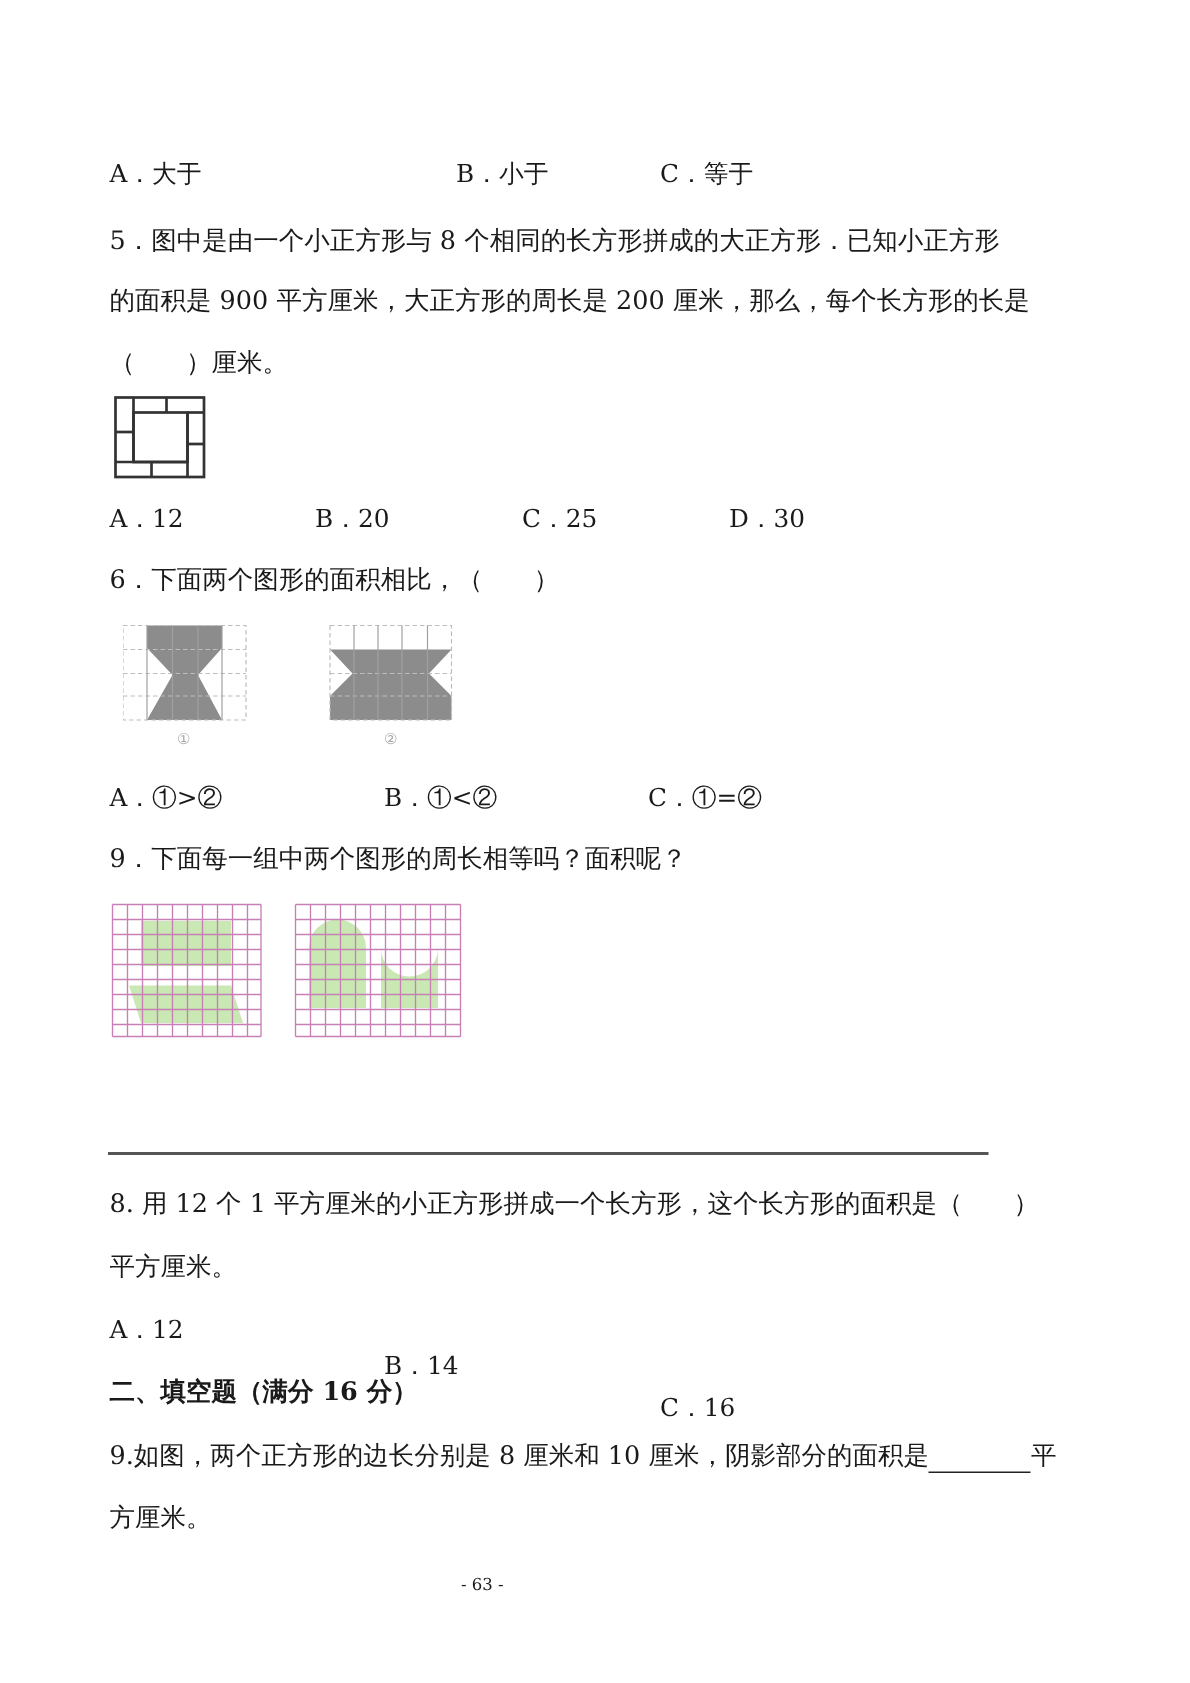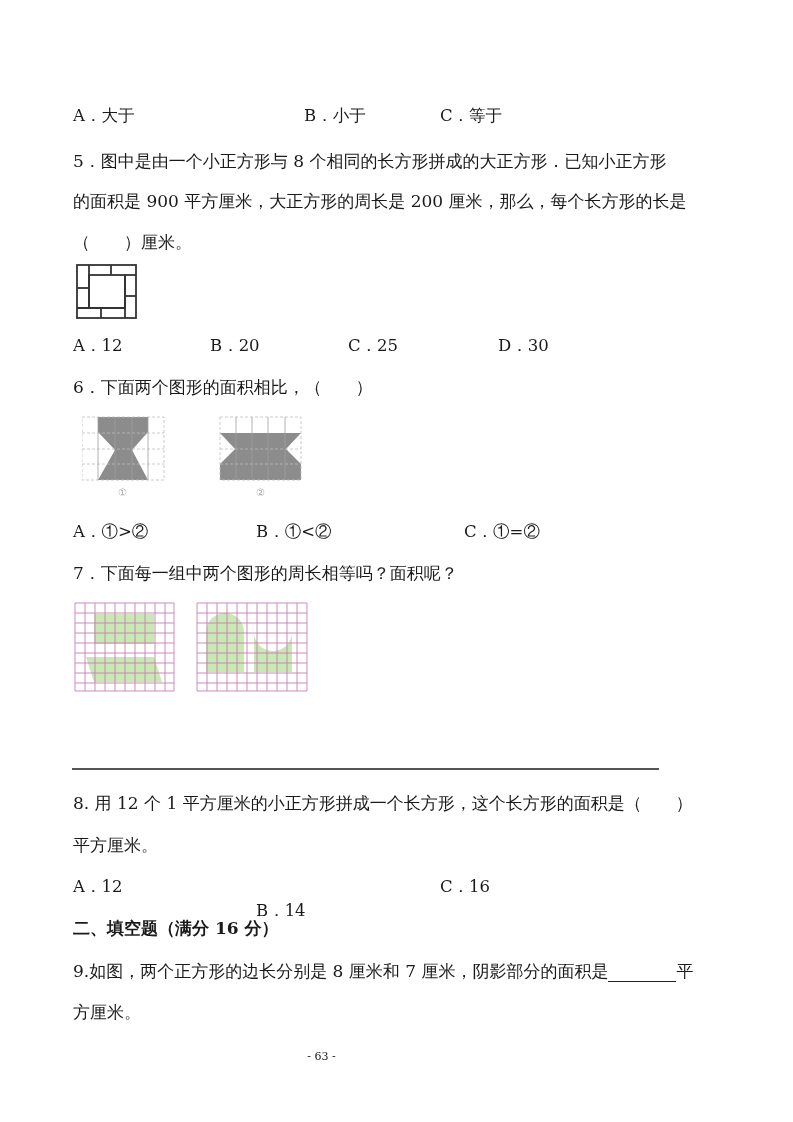--- a/index.html
+++ b/index.html
@@ -36,21 +36,21 @@
     <line x1="49" y1="32" x2="60" y2="32"></line>
     <line x1="1" y1="24" x2="13" y2="24"></line>
     <line x1="1" y1="44" x2="49" y2="44"></line>
     <line x1="25" y1="44" x2="25" y2="54"></line>
   </g>
 </svg>
 
 <div class="opt" style="left:73px; top:335px;">A．12</div>
 <div class="opt" style="left:210px; top:335px;">B．20</div>
 <div class="opt" style="left:348px; top:335px;text-align:right;">C．25</div>
-<div class="opt" style="left:486px; top:335px;margin-left:12px;">D．30</div>
+<div class="opt" style="left:486px; top:335px;">D．30</div>
 
 <div class="line" style="top:376px;">6．下面两个图形的面积相比，（　　）</div>
 
 <svg class="fig" style="left:82px; top:416px;" width="90" height="68" viewBox="0 0 90 68">
   <polygon points="16,1 66,1 66,16 50,34 66,64 16,64 33,34 16,16" fill="#8c8c8c"></polygon>
   <g stroke="#bdbdbd" stroke-width="0.8" stroke-dasharray="3,2" fill="none">
     <rect x="0" y="1" width="82" height="63"></rect>
     <line x1="0" y1="17" x2="82" y2="17"></line>
     <line x1="0" y1="33" x2="82" y2="33"></line>
     <line x1="0" y1="48" x2="82" y2="48"></line>
@@ -75,23 +75,23 @@
     <line x1="17" y1="1" x2="17" y2="64"></line>
     <line x1="33" y1="1" x2="33" y2="64"></line>
     <line x1="49" y1="1" x2="49" y2="64"></line>
     <line x1="66" y1="1" x2="66" y2="64"></line>
   </g>
 </svg>
 <div class="circ-label" style="left:256px; top:487px;">②</div>
 
 <div class="opt" style="left:73px; top:521px;">A．①&gt;②</div>
 <div class="opt" style="left:256px; top:521px;">B．①&lt;②</div>
-<div class="opt" style="left:464px; top:521px;">C．①=②</div>
+<div class="opt" style="left:432px; top:521px;">C．①=②</div>
 
-<div class="line" style="top:562px;">7．下面每一组中两个图形的周长相等吗？面积呢？</div>
+<div class="line" style="top:562px;">9．下面每一组中两个图形的周长相等吗？面积呢？</div>
 
 <svg class="fig" style="left:74px; top:602px;" width="101" height="90" viewBox="0 0 101 90">
   <rect x="20" y="12" width="60" height="30" fill="#c9e8b4"></rect>
   <polygon points="12,55 80,55 88,80 20,80" fill="#c9e8b4"></polygon>
   <g stroke="#c77fb5" stroke-width="0.9">
     <line x1="1" y1="1" x2="1" y2="89"></line>
       <line x1="11" y1="1" x2="11" y2="89"></line>
     <line x1="21" y1="1" x2="21" y2="89"></line>
       <line x1="31" y1="1" x2="31" y2="89"></line>
     <line x1="41" y1="1" x2="41" y2="89"></line>
@@ -142,22 +142,22 @@
       <line x1="1" y1="89" x2="111" y2="89"></line>
   </g>
 </svg>
 
 <div class="answer-line"></div>
 
 <div class="line" style="top:792px;">8. 用 12 个 1 平方厘米的小正方形拼成一个长方形，这个长方形的面积是（　　）</div>
 <div class="line" style="top:834px;text-align:right;">平方厘米。</div>
 <div class="opt" style="left:73px; top:876px;">A．12</div>
 <div class="opt" style="left:256px; top:876px;margin-top:24px;">B．14</div>
-<div class="opt" style="left:440px; top:876px;text-align:center;">C．16</div>
+<div class="opt" style="left:440px; top:928px;text-align:center;">C．16</div>
 
 <div class="line bold" style="top:917px;">二、填空题（满分 16 分）</div>
 
 <div class="line" style="top:960px;">
-  <span>9.如图，两个正方形的边长分别是 8 厘米和 7 厘米，阴影部分的面积是</span><span class="blank"></span><span>平</span>
+  <span>9.如图，两个正方形的边长分别是 8 厘米和 10 厘米，阴影部分的面积是</span><span class="blank"></span><span>平</span>
 </div>
 <div class="line" style="top:1001px;">方厘米。</div>
 
 <div class="pageno">- 63 -</div>
 
 </body></html>

